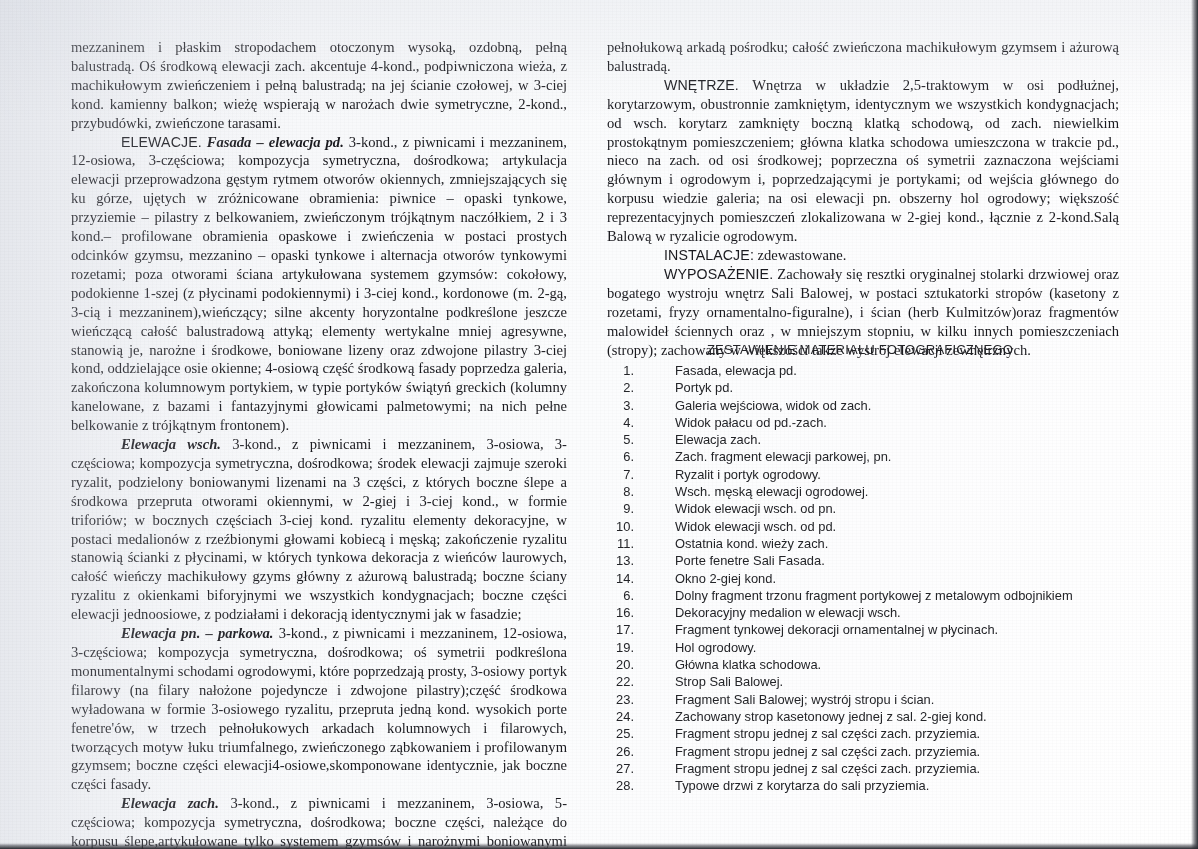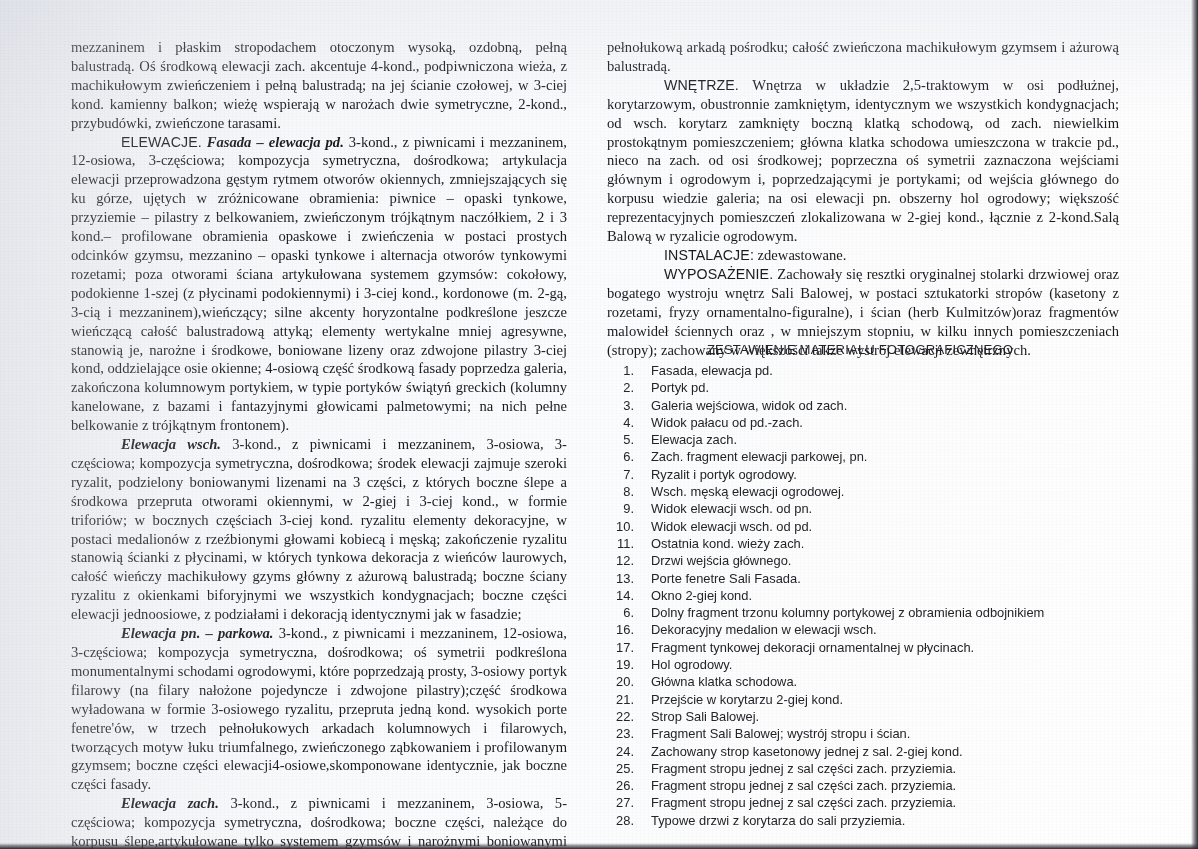--- a/index.html
+++ b/index.html
@@ -121,20 +121,21 @@
   }
   .li-num {
     width: 44px;
     min-width: 44px;
     text-align: right;
     padding-right: 17px;
     box-sizing: border-box;
   }
   .li-text {
     flex: 1 1 auto;
+    margin-left: 24px;
   }
 
   
   .grain {
     position: absolute;
     inset: 0;
     pointer-events: none;
     opacity: 0.055;
     background-image:
       repeating-linear-gradient(0deg, rgba(0,0,0,0.5) 0px, rgba(0,0,0,0) 1px, rgba(0,0,0,0) 3px),
@@ -239,54 +240,46 @@
         </li>
         <li>
           <span class="li-num">10.</span>
           <span class="li-text">Widok elewacji wsch. od pd.</span>
         </li>
         <li>
           <span class="li-num">11.</span>
           <span class="li-text">Ostatnia kond. wieży zach.</span>
         </li>
         <li>
-          <span class="li-num">12.</span>
-          <span class="li-text">Drzwi wejścia głównego.</span>
-        </li>
-        <li>
           <span class="li-num">13.</span>
           <span class="li-text">Porte fenetre Sali Fasada.</span>
         </li>
         <li>
           <span class="li-num">14.</span>
           <span class="li-text">Okno 2-giej kond.</span>
         </li>
         <li>
           <span class="li-num">6.</span>
-          <span class="li-text">Dolny fragment trzonu kolumny portykowej z obramienia odbojnikiem</span>
+          <span class="li-text">Dolny fragment trzonu fragment portykowej z metalowym odbojnikiem</span>
         </li>
         <li>
           <span class="li-num">16.</span>
           <span class="li-text">Dekoracyjny medalion w elewacji wsch.</span>
         </li>
         <li>
           <span class="li-num">17.</span>
           <span class="li-text">Fragment tynkowej dekoracji ornamentalnej w płycinach.</span>
         </li>
         <li>
           <span class="li-num">19.</span>
           <span class="li-text">Hol ogrodowy.</span>
         </li>
         <li>
           <span class="li-num">20.</span>
           <span class="li-text">Główna klatka schodowa.</span>
-        </li>
-        <li>
-          <span class="li-num">21.</span>
-          <span class="li-text">Przejście w korytarzu 2-giej kond.</span>
         </li>
         <li>
           <span class="li-num">22.</span>
           <span class="li-text">Strop Sali Balowej.</span>
         </li>
         <li>
           <span class="li-num">23.</span>
           <span class="li-text">Fragment Sali Balowej; wystrój stropu i ścian.</span>
         </li>
         <li>

